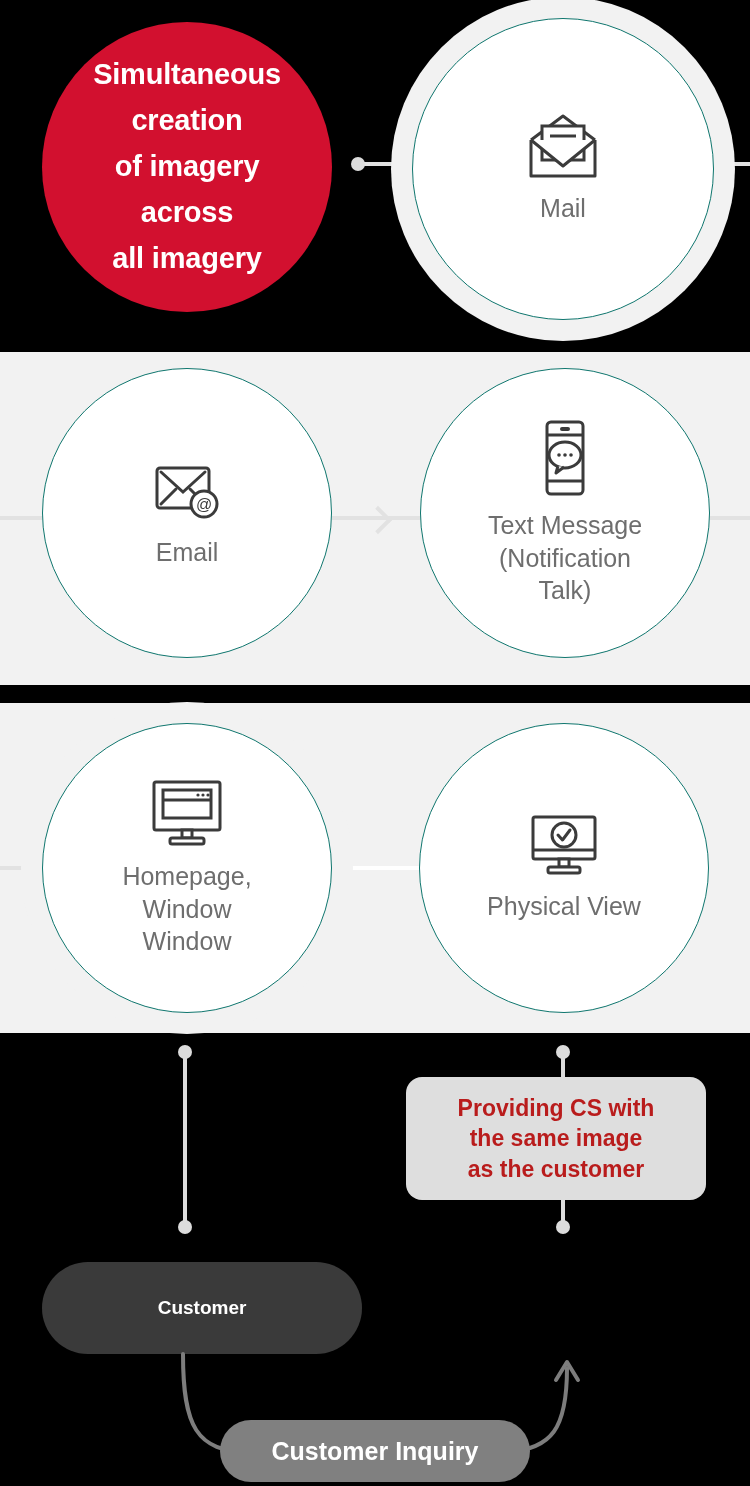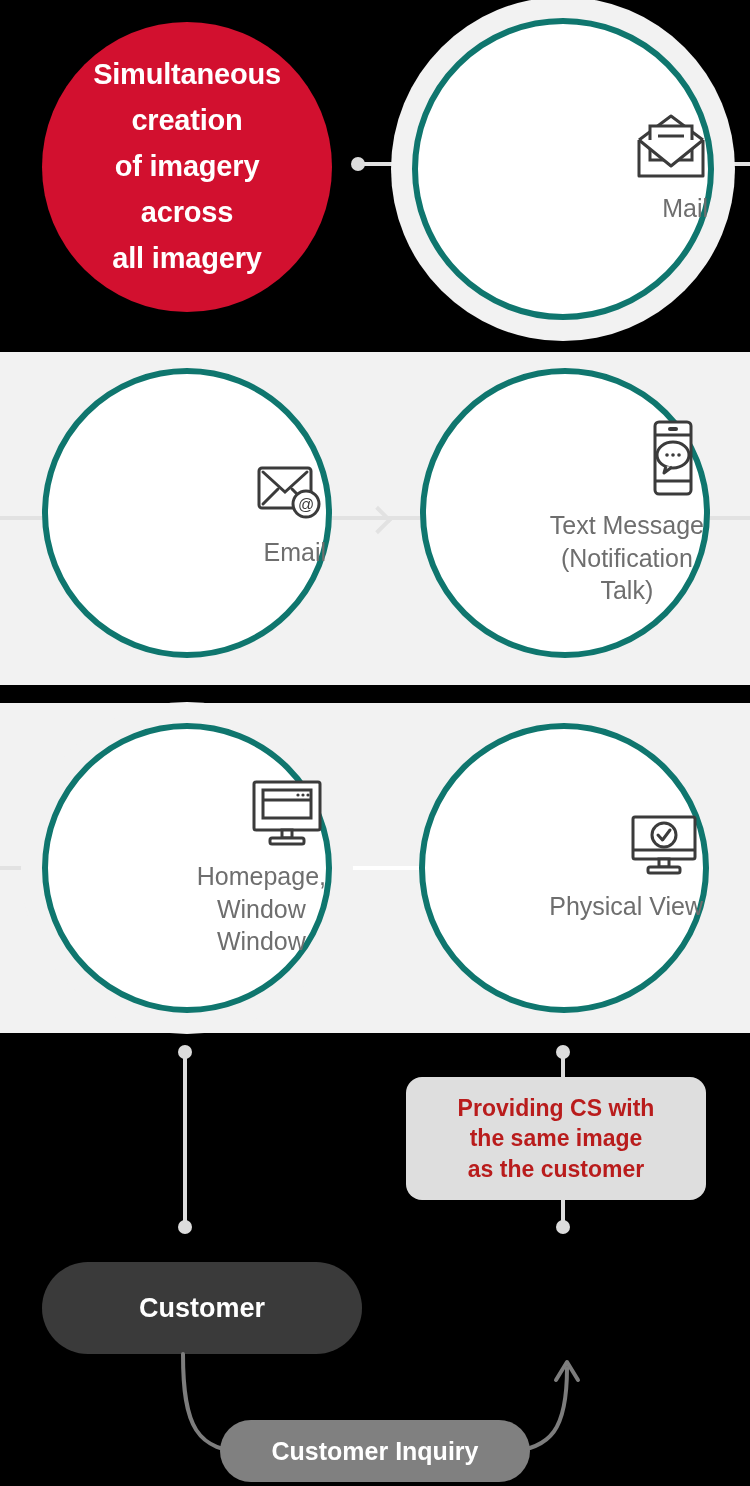--- a/index.html
+++ b/index.html
@@ -56,22 +56,21 @@
 
   
   .halo {
     position: absolute;
     border-radius: 50%;
     background: #f2f2f2;
   }
 
   .channel {
     background: #ffffff;
-    border: 6px solid #0f766e;
-    align-items: flex-end;
+    border: 1px solid #0f766e;
   }
   .channel .node-icon {
     display: block;
     margin-bottom: 8px;
   }
   .channel .node-label {
     color: #6e6e6e;
     font-size: 25px;
     line-height: 1.30;
     text-align: center;
@@ -167,21 +166,21 @@
 
   
   .pill {
     position: absolute;
     display: flex;
     align-items: center;
     justify-content: center;
     border-radius: 46px;
     color: #ffffff;
     font-weight: bold;
-    font-size: 27px;
+    font-size: 19px;
   }
   #pill-customer {
     left: 42px;  top: 1262px; width: 320px; height: 92px;
     background: #3a3a3a;
   }
   #pill-contact {
     left: 388px; top: 1262px; width: 320px; height: 92px;
     background: #3a3a3a;
   }
 

